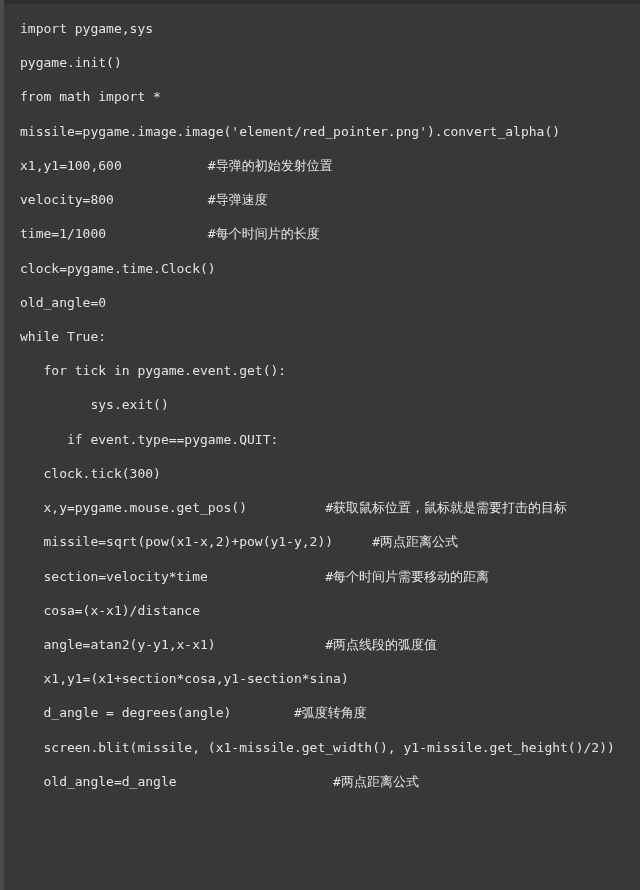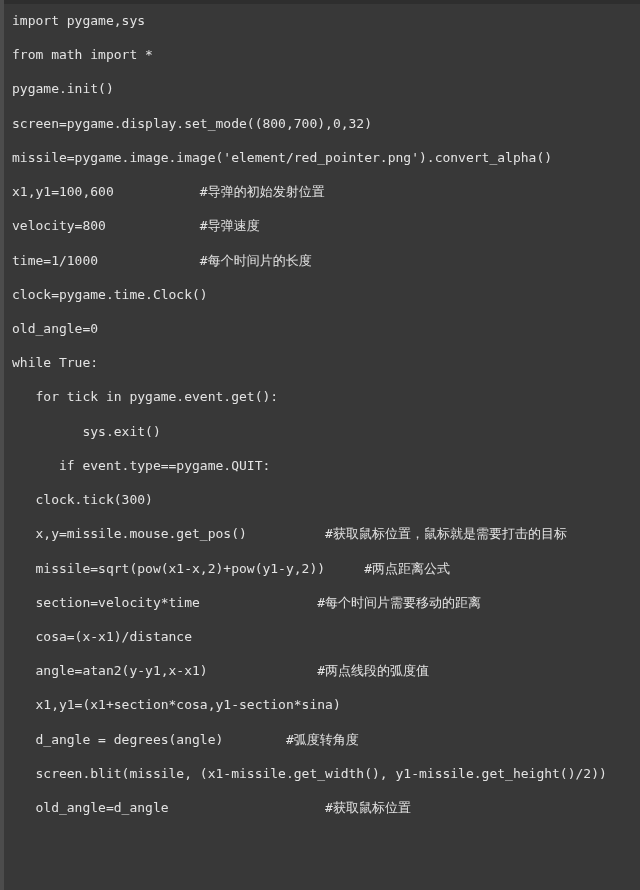--- a/index.html
+++ b/index.html
@@ -24,21 +24,21 @@
     position: absolute;
     left: 4px; top: 0;
     right: 0; height: 4px;
     background: var(--topband, #2e2e2e);
     z-index: 2;
   }
   .code-area {
     position: absolute;
     left: 0; top: 0;
     width: 640px; height: 880px;
-    padding: 4px;
+    padding: 12px;
     box-sizing: border-box;
     z-index: 1;
   }
   .code-line {
     height: 34.23px;
     line-height: 34.23px;
     padding-left: 8px;
     white-space: pre;
     font-family: "DejaVu Sans Mono", "Liberation Mono", monospace;
     font-size: 13px;
@@ -47,36 +47,35 @@
   }
 </style>
 </head>
 <body>
 
 <div class="edge-strip-left"></div>
 <div class="edge-band-top"></div>
 
 <div class="code-area">
   <div class="code-line">import pygame,sys</div>
+  <div class="code-line">pygame.init()</div>
   <div class="code-line">from math import *</div>
-  <div class="code-line">pygame.init()</div>
-  <div class="code-line">screen=pygame.display.set_mode((800,700),0,32)</div>
   <div class="code-line">missile=pygame.image.image('element/red_pointer.png').convert_alpha()</div>
   <div class="code-line">x1,y1=100,600           #导弹的初始发射位置</div>
   <div class="code-line">velocity=800            #导弹速度</div>
   <div class="code-line">time=1/1000             #每个时间片的长度</div>
   <div class="code-line">clock=pygame.time.Clock()</div>
   <div class="code-line">old_angle=0</div>
   <div class="code-line">while True:</div>
   <div class="code-line">   for tick in pygame.event.get():</div>
   <div class="code-line">         sys.exit()</div>
   <div class="code-line">      if event.type==pygame.QUIT:</div>
   <div class="code-line">   clock.tick(300)</div>
-  <div class="code-line">   x,y=missile.mouse.get_pos()          #获取鼠标位置，鼠标就是需要打击的目标</div>
+  <div class="code-line">   x,y=pygame.mouse.get_pos()          #获取鼠标位置，鼠标就是需要打击的目标</div>
   <div class="code-line">   missile=sqrt(pow(x1-x,2)+pow(y1-y,2))     #两点距离公式</div>
   <div class="code-line">   section=velocity*time               #每个时间片需要移动的距离</div>
   <div class="code-line">   cosa=(x-x1)/distance</div>
   <div class="code-line">   angle=atan2(y-y1,x-x1)              #两点线段的弧度值</div>
   <div class="code-line">   x1,y1=(x1+section*cosa,y1-section*sina)</div>
   <div class="code-line">   d_angle = degrees(angle)        #弧度转角度</div>
   <div class="code-line">   screen.blit(missile, (x1-missile.get_width(), y1-missile.get_height()/2))</div>
-  <div class="code-line">   old_angle=d_angle                    #获取鼠标位置</div>
+  <div class="code-line">   old_angle=d_angle                    #两点距离公式</div>
 </div>
 
 </body></html>

